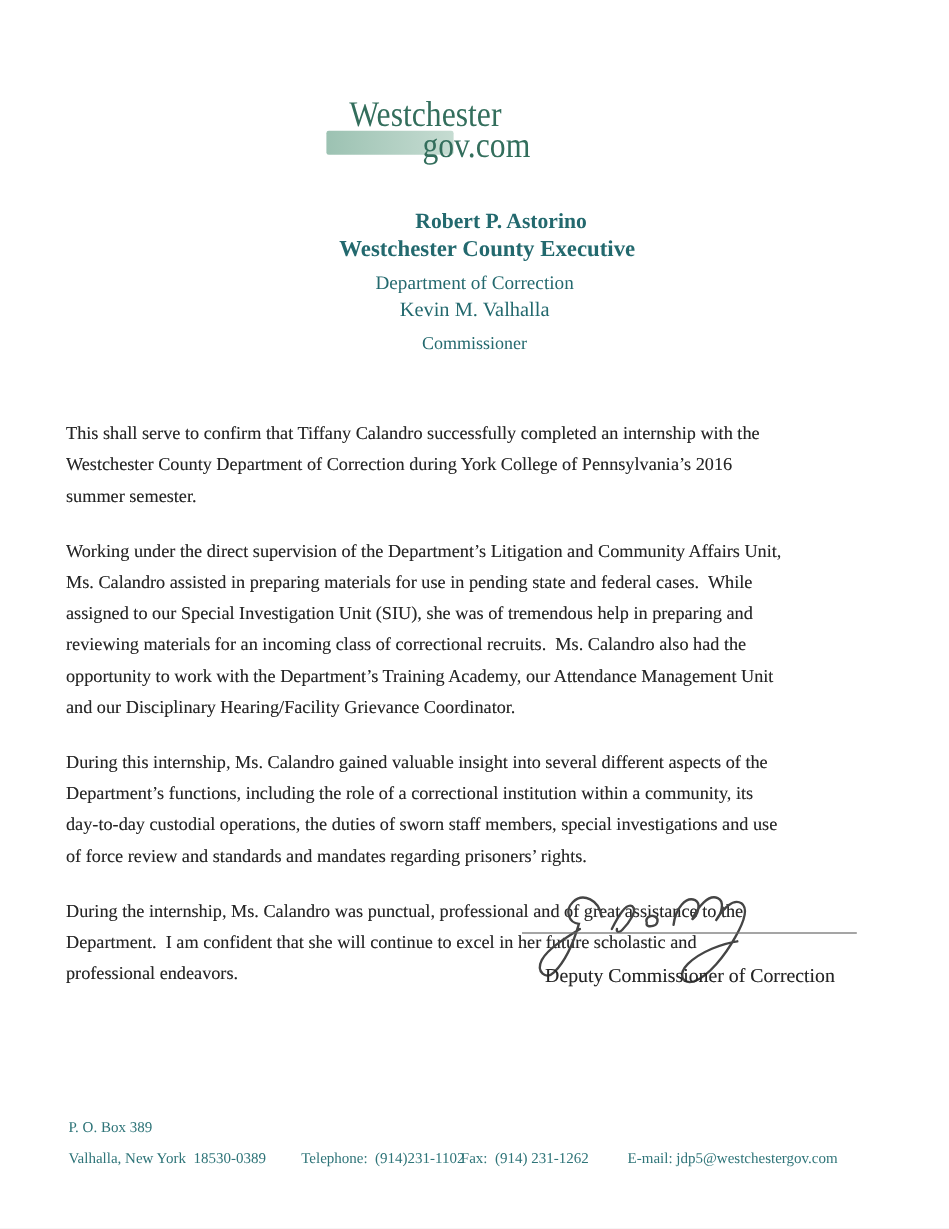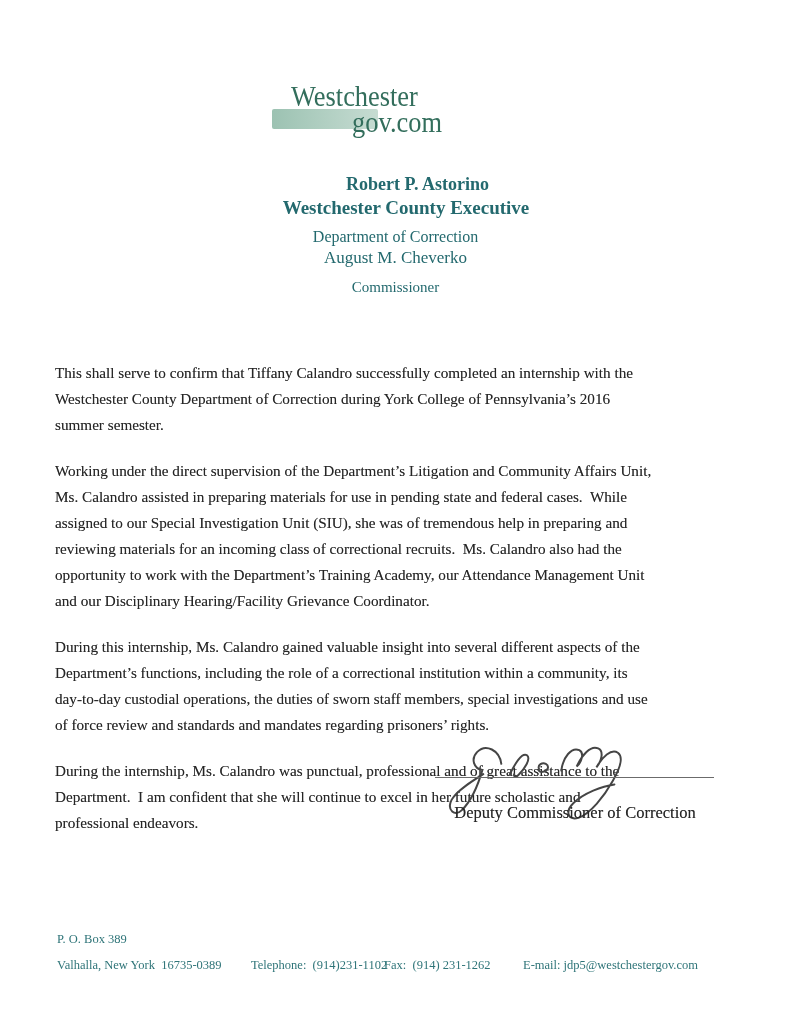--- a/index.html
+++ b/index.html
@@ -40,21 +40,21 @@
     text-align: center; color: var(--header-teal, #23696e);
   }
   .lh-exec-name   { font-size: 18px; font-weight: bold; line-height: 23px; padding-left: 44px; }
   .lh-exec-title  { font-size: 19px; font-weight: bold; line-height: 24px; padding-left: 21px; }
   .lh-dept        { font-size: 16px; line-height: 21px; margin-top: 6px; }
   .lh-comm-name   { font-size: 17px; line-height: 21px; }
   .lh-comm-title  { font-size: 15px; line-height: 21px; margin-top: 9px; }
 
   
   .body-text {
-    position: absolute; left: 55px; top: 360px; width: 720px;
+    position: absolute; left: 55px; top: 349px; width: 720px;
     font-size: 15.2px; line-height: 26px;
     color: var(--body-ink, #262626);
     text-shadow: 0 0 0.5px rgba(40,40,40,0.45);
   }
   .body-text p { white-space: pre-wrap; margin-bottom: 20px; }
   .dated { margin-top: 1px; }
 
   
   .sig-block { position: absolute; left: 435px; top: 735px; width: 282px; height: 100px; }
   .sig-scrawl { position: absolute; left: 8px; top: -4px; width: 240px; height: 100px; }
@@ -88,21 +88,21 @@
   <div class="logo">
     <div class="logo-band"></div>
     <div class="logo-line1">Westchester</div>
     <div class="logo-line2">gov.com</div>
   </div>
 
   <div class="letterhead">
     <div class="lh-exec-name">Robert P. Astorino</div>
     <div class="lh-exec-title">Westchester County Executive</div>
     <div class="lh-dept">Department of Correction</div>
-    <div class="lh-comm-name">August M. Cheverko</div>
+    <div class="lh-comm-name">Kevin M. Valhalla</div>
     <div class="lh-comm-title">Commissioner</div>
   </div>
 
   <div class="body-text">
     <p>This shall serve to confirm that Tiffany Calandro successfully completed an internship with the
 Westchester County Department of Correction during York College of Pennsylvania’s 2016
 summer semester.</p>
     <p>Working under the direct supervision of the Department’s Litigation and Community Affairs Unit,
 Ms. Calandro assisted in preparing materials for use in pending state and federal cases.  While
 assigned to our Special Investigation Unit (SIU), she was of tremendous help in preparing and
@@ -124,19 +124,19 @@
       <path d="M78,42 C84,30 92,16 98,20 C103,24 95,36 88,43 C85,46 82,45 83,42"></path>
       <path d="M112,36 C110,31 116,28 120,30 C124,32 123,38 118,39 C114,40 111,39 112,36"></path>
       <path d="M138,38 C140,22 150,10 159,14 C165,17 162,28 156,33 C162,20 172,8 181,12 C188,15 185,27 179,34 C186,22 196,12 204,17 C211,22 206,36 198,50 C188,68 172,88 158,93 C146,96 142,86 152,76 C164,64 186,56 200,54"></path>
     </svg>
     <div class="sig-line"></div>
     <div class="sig-title">Deputy Commissioner of Correction</div>
   </div>
 
   <div class="footer">
     <div class="f-pobox">P. O. Box 389</div>
-    <span class="f-seg f-addr">Valhalla, New York  16735-0389</span>
+    <span class="f-seg f-addr">Valhalla, New York  18530-0389</span>
     <span class="f-seg f-tel">Telephone:  (914)231-1102</span>
     <span class="f-seg f-fax">Fax:  (914) 231-1262</span>
     <span class="f-seg f-email">E-mail: jdp5@westchestergov.com</span>
   </div>
 
 </div>
 
 </body></html>

